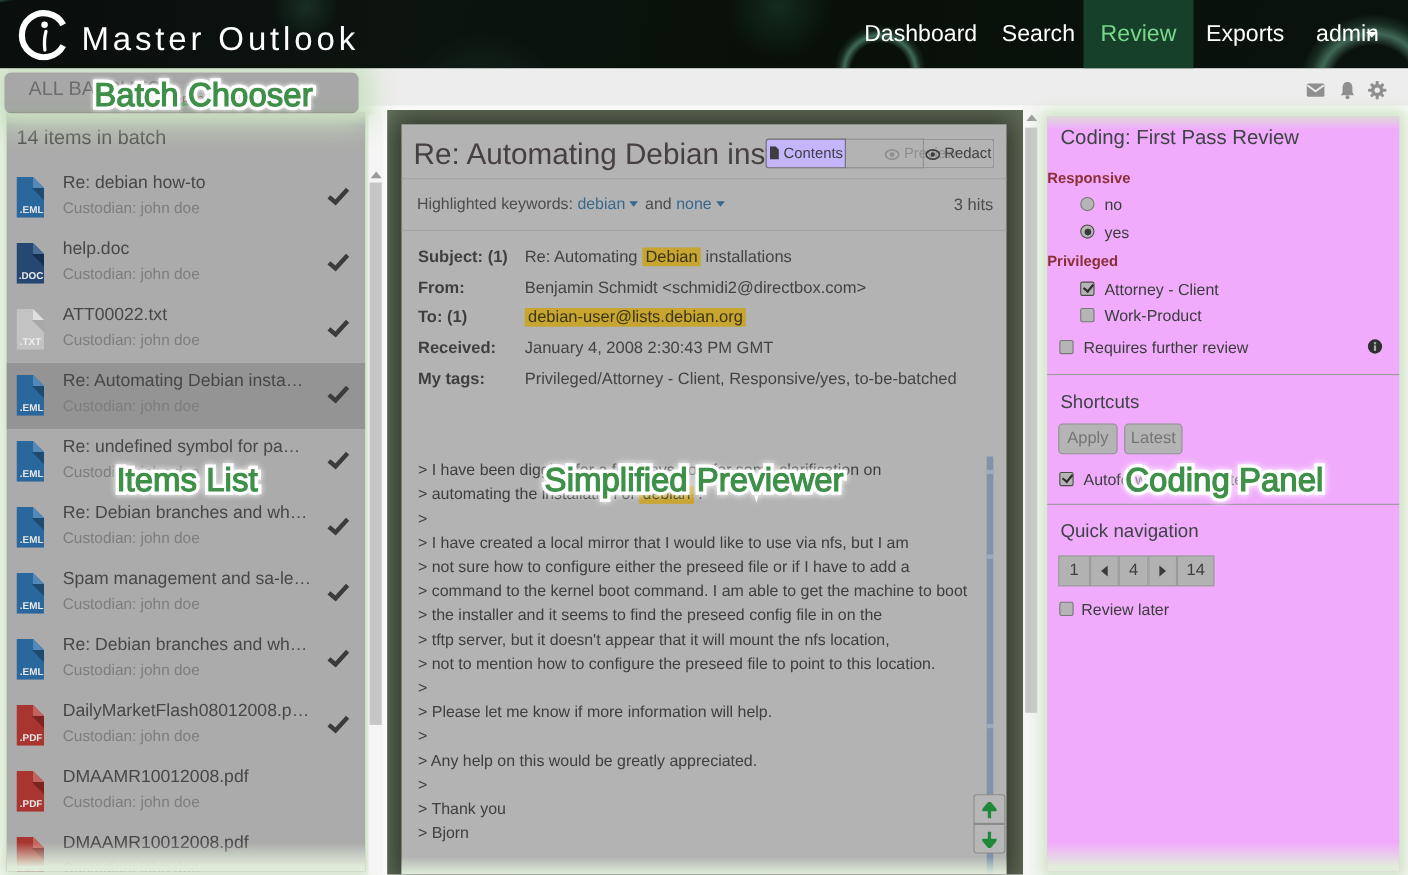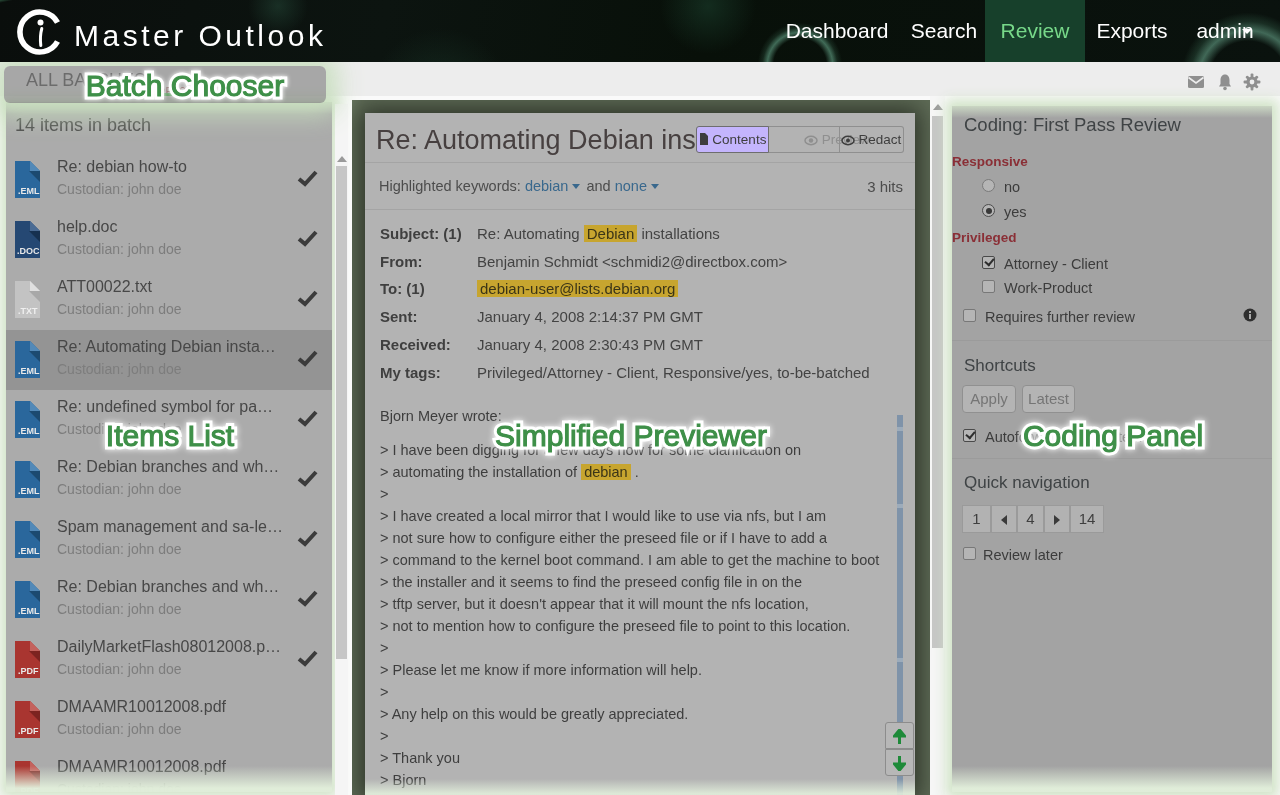--- a/index.html
+++ b/index.html
@@ -68,21 +68,21 @@
 .bluegap { position:absolute; left:532px; width:6px; height:4px; background:#9dacbb; }
 .gbtn { position:absolute; left:520px; width:29px; height:27px; background:#b7b7b7; border:1px solid #8c8c8c; text-align:center; line-height:24px; font-size:19px; font-weight:bold; color:#1f8a3b; }
 #cardfade { position:absolute; left:0; bottom:0; width:550px; height:16px; background:linear-gradient(to top, rgba(226,239,219,.88) 10%, rgba(226,239,219,0)); }
 
 
 #msb-track { position:absolute; left:930px; top:96px; width:15px; height:699px; background:#f6f6f6; }
 #msb-tri { position:absolute; left:933px; top:104px; width:0; height:0; border-left:5px solid transparent; border-right:5px solid transparent; border-bottom:6px solid #9a9a9a; }
 #msb-thumb { position:absolute; left:932px; top:116px; width:11px; height:532px; background:#c6c6c6; }
 
 
-#rightpanel { position:absolute; left:952px; top:106px; width:320px; height:686px; background:#a3a3a3; box-shadow:0 0 12px 6px rgba(205,226,195,.95); }
+#rightpanel { position:absolute; left:952px; top:106px; width:320px; height:686px; background:#f0abfc; box-shadow:0 0 12px 6px rgba(205,226,195,.95); }
 #rightpanel .hdr { position:absolute; left:12px; font-size:17px; color:#3f4345; }
 #rtitle { position:absolute; left:12px; top:8px; font-size:18.5px; color:#3f4345; }
 .maroon { position:absolute; left:0; font-size:13.5px; font-weight:bold; color:#8a2f36; }
 .flabel { position:absolute; font-size:14.5px; color:#3c3c3c; }
 .rhr { position:absolute; left:0; width:320px; height:1px; background:#9b9b9b; }
 .radio { position:absolute; width:13px; height:13px; border-radius:50%; background:#b5b5b5; border:1px solid #7a7a7a; }
 .radio.on { border:1.5px solid #4c4c4c; }
 .radio.on::after { content:""; position:absolute; left:2.5px; top:2.5px; width:6px; height:6px; border-radius:50%; background:#393939; }
 .cbox { position:absolute; width:13px; height:13px; border-radius:2px; background:#b5b5b5; border:1px solid #787878; }
 .cbox.chk { border-color:#4a4a4a; }
@@ -318,34 +318,30 @@
           </tr>
       <tr>
             <td class="ml">From:</td>
             <td>Benjamin Schmidt &lt;schmidi2@directbox.com&gt;</td>
           </tr>
       <tr>
             <td class="ml">To: (1)</td>
             <td><span class="hl">debian-user@lists.debian.org</span></td>
           </tr>
       <tr>
-            <td class="ml">Sent:</td>
-            <td>January 4, 2008 2:14:37 PM GMT</td>
-          </tr>
-      <tr>
             <td class="ml">Received:</td>
             <td>January 4, 2008 2:30:43 PM GMT</td>
           </tr>
       <tr>
             <td class="ml">My tags:</td>
             <td>Privileged/Attorney - Client, Responsive/yes, to-be-batched</td>
           </tr>
     </tbody>
       </table>
-    <div id="mailbody"><div>Bjorn Meyer wrote:</div><div style="margin-top:11.5px">&gt; I have been digging for a few days now for some clarification on
+    <div id="mailbody"><div style="margin-top:11.5px">&gt; I have been digging for a few days now for some clarification on
 &gt; automating the installation of <span class="hl">debian</span> .
 &gt;
 &gt; I have created a local mirror that I would like to use via nfs, but I am
 &gt; not sure how to configure either the preseed file or if I have to add a
 &gt; command to the kernel boot command. I am able to get the machine to boot
 &gt; the installer and it seems to find the preseed config file in on the
 &gt; tftp server, but it doesn't appear that it will mount the nfs location,
 &gt; not to mention how to configure the preseed file to point to this location.
 &gt;
 &gt; Please let me know if more information will help.

